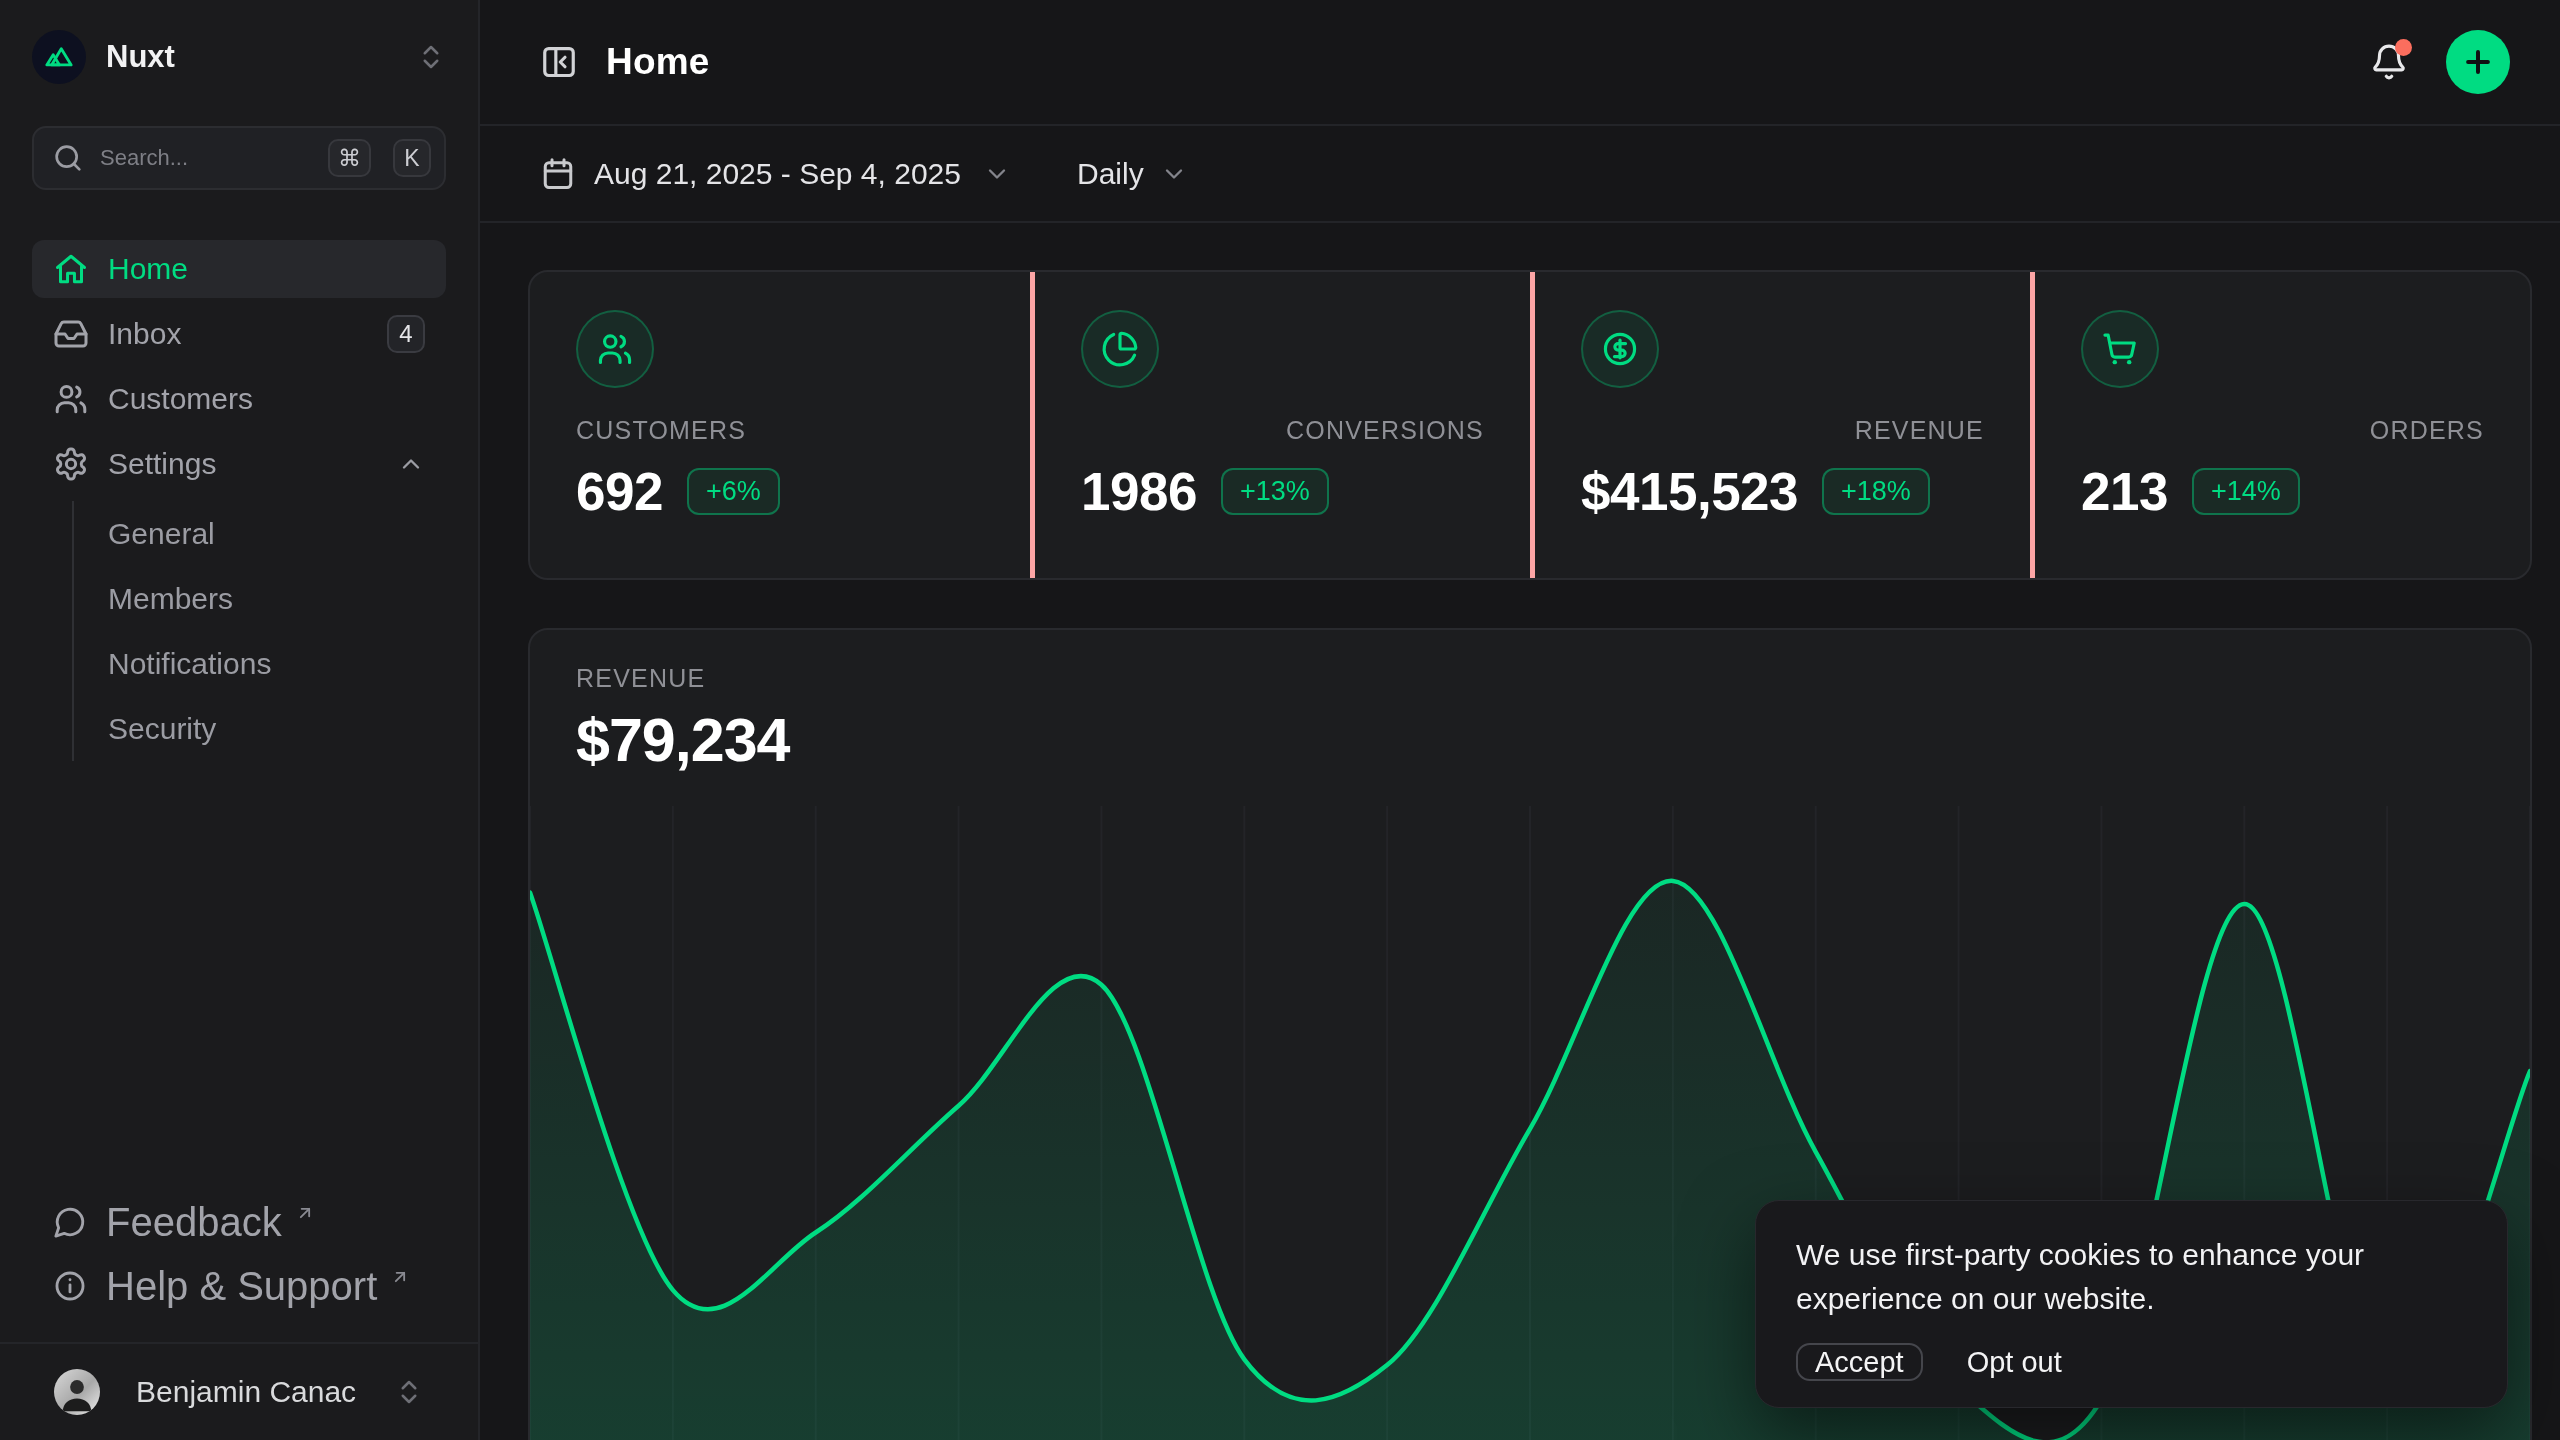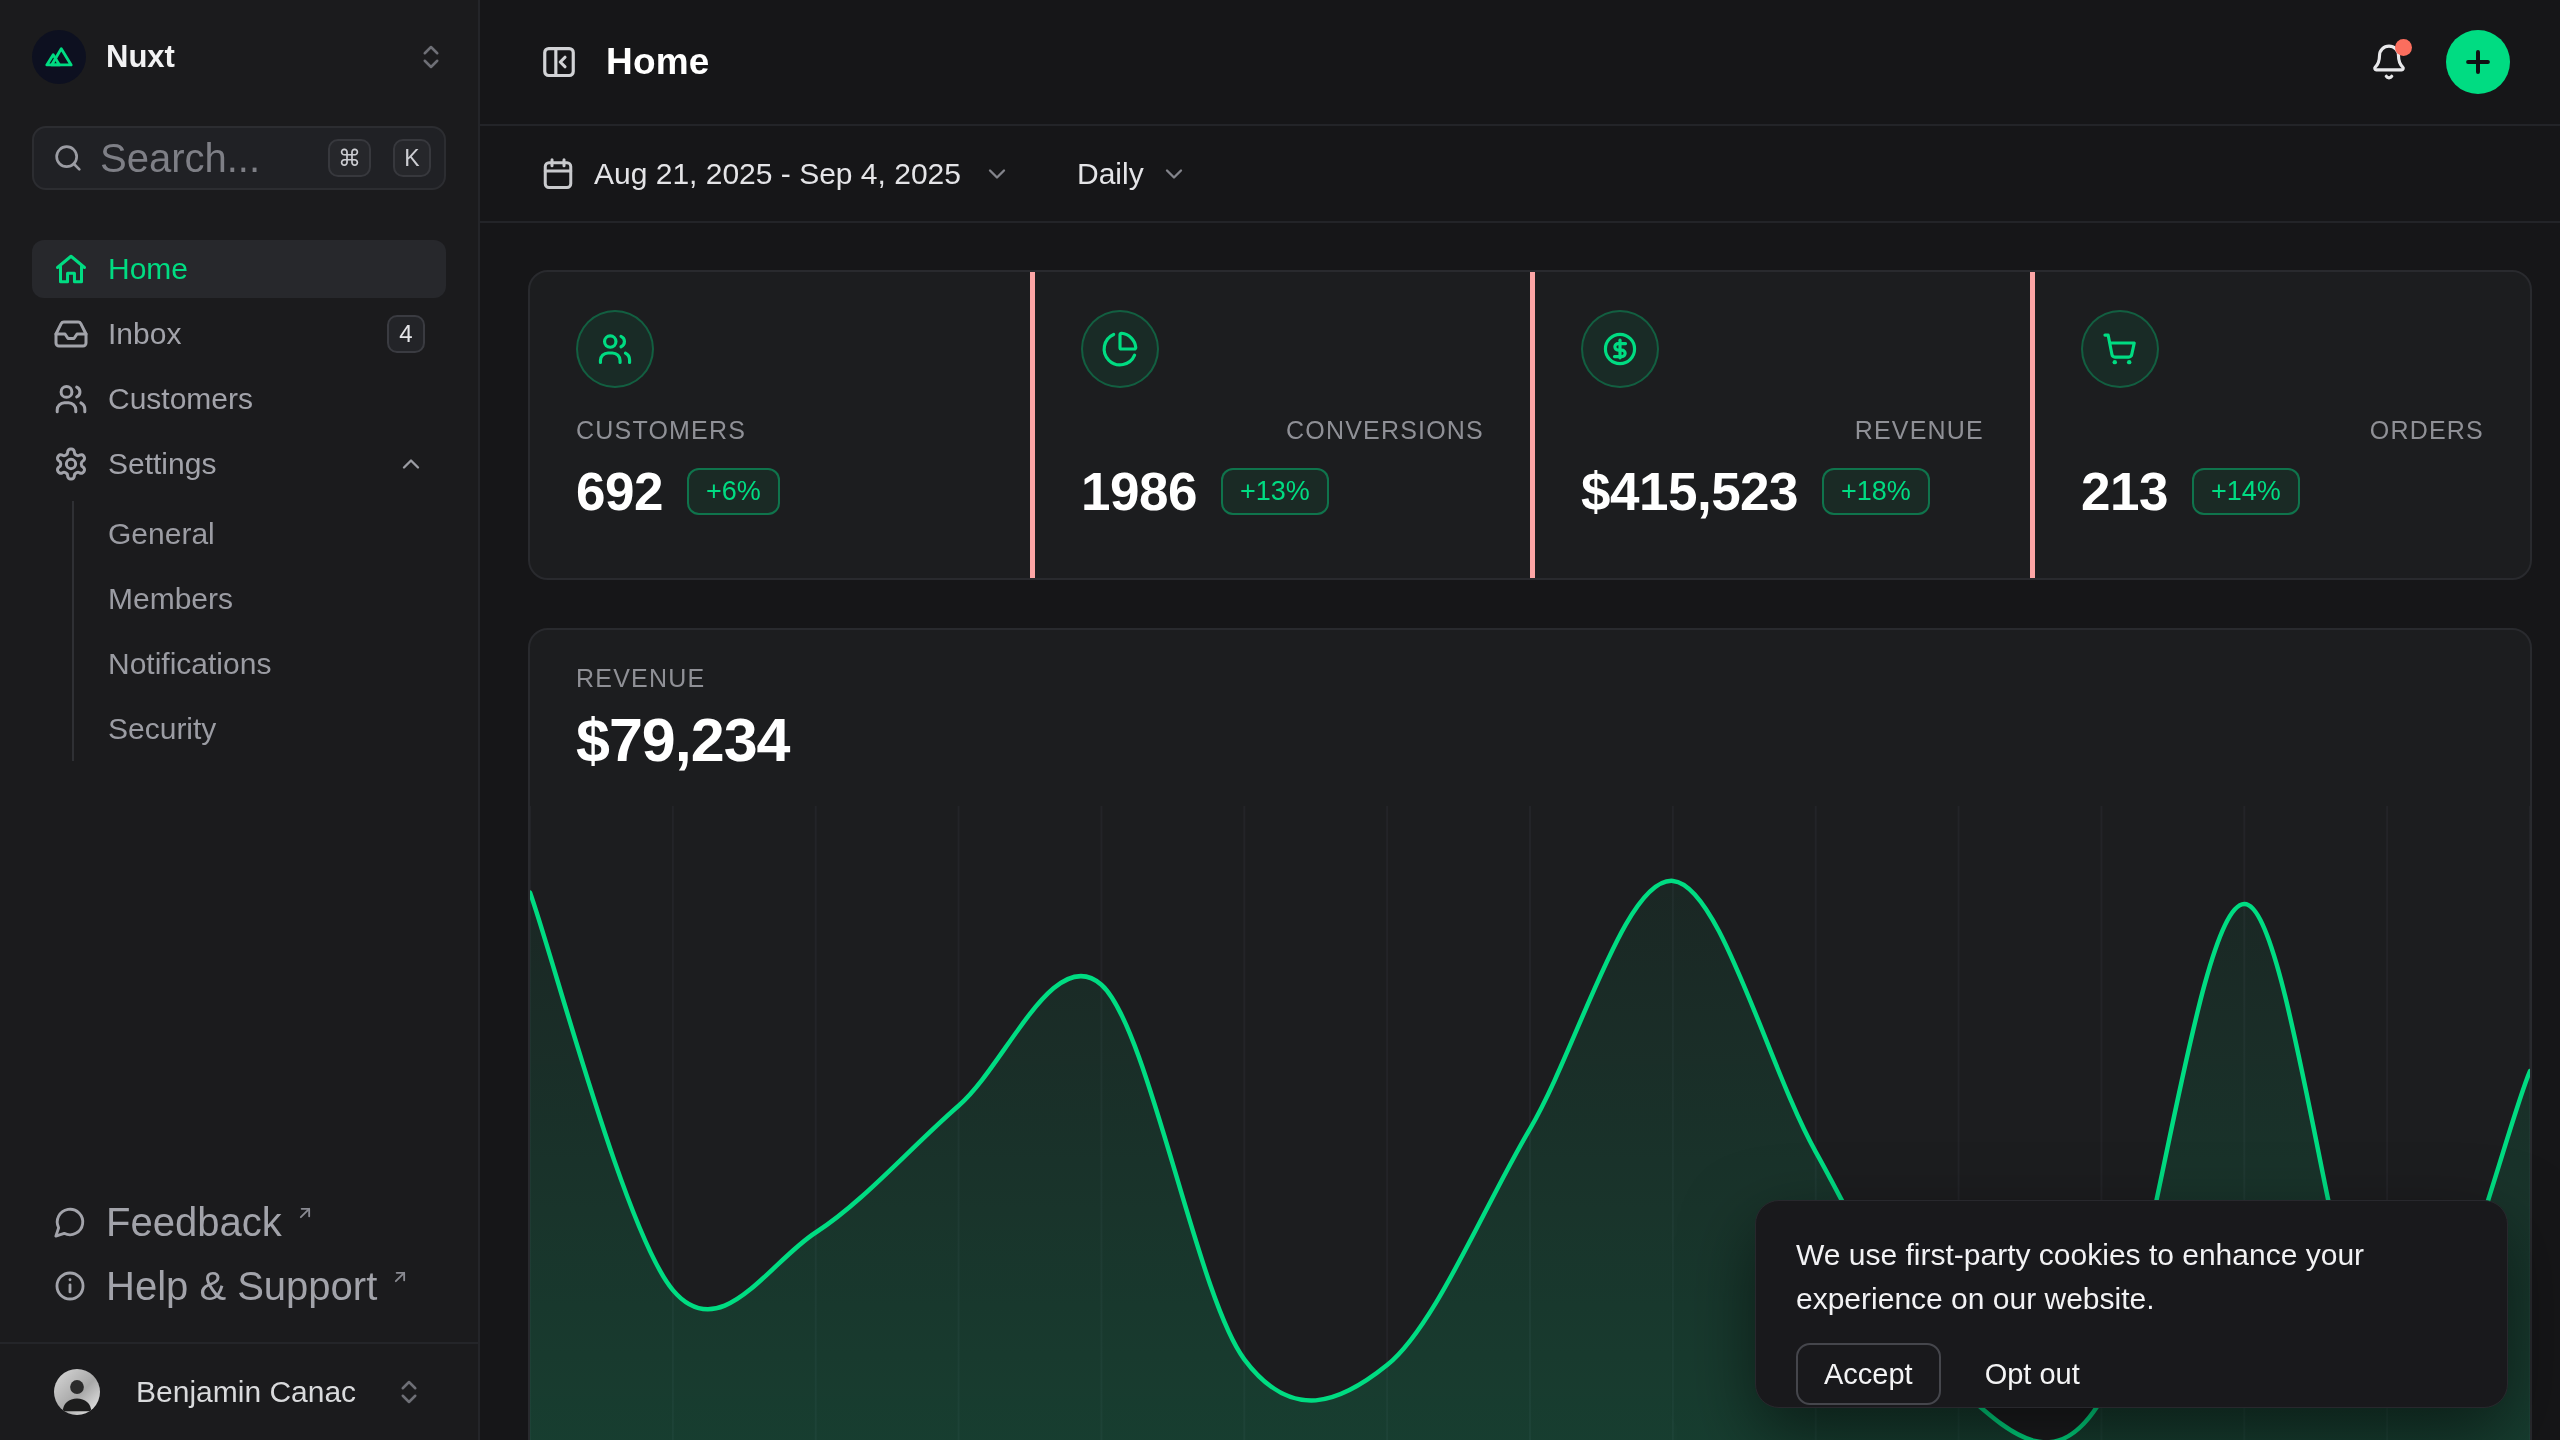--- a/index.html
+++ b/index.html
@@ -20,21 +20,21 @@
   }
   .logo-row { margin:30px 32px 0; display:flex; align-items:center; gap:20px; cursor:pointer; }
   .logo-badge { width:54px; height:54px; border-radius:50%; background:#0d1020;
     display:flex; align-items:center; justify-content:center; color:#00dc82; flex:none; }
   .brand-name { font-size:31px; font-weight:600; color:#f2f2f3; }
   .updown { margin-left:auto; color:#6e6f76; }
 
   .search-box { margin:42px 32px 0; height:64px; border-radius:14px;
     background:#202125; border:2px solid #2c2d31;
     display:flex; align-items:center; padding:0 13px 0 18px; gap:16px; cursor:text; }
-  .search-box .ph { font-size:40px; color:#7e7f86; flex:1; }
+  .search-box .ph { font-size:22px; color:#7e7f86; flex:1; }
   .search-box .icon { color:#9b9ca3; }
   .kbd { min-width:38px; height:38px; padding:0 8px; border-radius:10px; background:#26272b;
     border:2px solid #37383d; color:#cccdd2; font-size:23px;
     display:flex; align-items:center; justify-content:center; margin-left:6px; }
 
   .nav { margin:50px 32px 0; }
   .nav-item { display:flex; align-items:center; gap:19px; height:58px; padding:0 21px;
     border-radius:12px; color:#a2a3aa; font-size:30px; cursor:pointer; }
   .nav-item .nav-icon { flex:none; display:flex; }
   .nav-item + .nav-item { margin-top:7px; }
@@ -106,21 +106,21 @@
   .chart-label { font-size:25px; letter-spacing:1.2px; color:#8f9096; font-weight:500; }
   .chart-value { margin-top:12px; font-size:61px; font-weight:700; color:#ffffff; letter-spacing:-1px; }
   .chart-svg { position:absolute; left:0; top:176px; width:2000px; height:680px; }
 
   
   .cookie-banner { position:absolute; left:1755px; top:1200px; width:753px; height:208px;
     background:#19191c; border:1px solid #28282d; border-radius:24px;
     box-shadow:0 26px 70px rgba(0,0,0,0.5); padding:32px 40px 0; z-index:5; }
   .cookie-text { font-size:30px; line-height:44px; color:#f2f2f4; width:610px; }
   .cookie-actions { margin-top:22px; display:flex; align-items:center; gap:44px; }
-  .accept-btn { height:62px; padding:0 26px; border-radius:14px; border:2px solid #45464c;
+  .accept-btn { height:38px; padding:0 17px; border-radius:14px; border:2px solid #45464c;
     background:transparent; color:#f4f4f5; font-size:29px; display:flex; align-items:center; cursor:pointer;
     font-family:"Liberation Sans", sans-serif; }
   .optout-btn { font-size:29px; color:#f4f4f5; cursor:pointer; background:none; border:none;
     font-family:"Liberation Sans", sans-serif; }
 </style>
 </head>
 <body>
 
 <aside class="sidebar">
 

